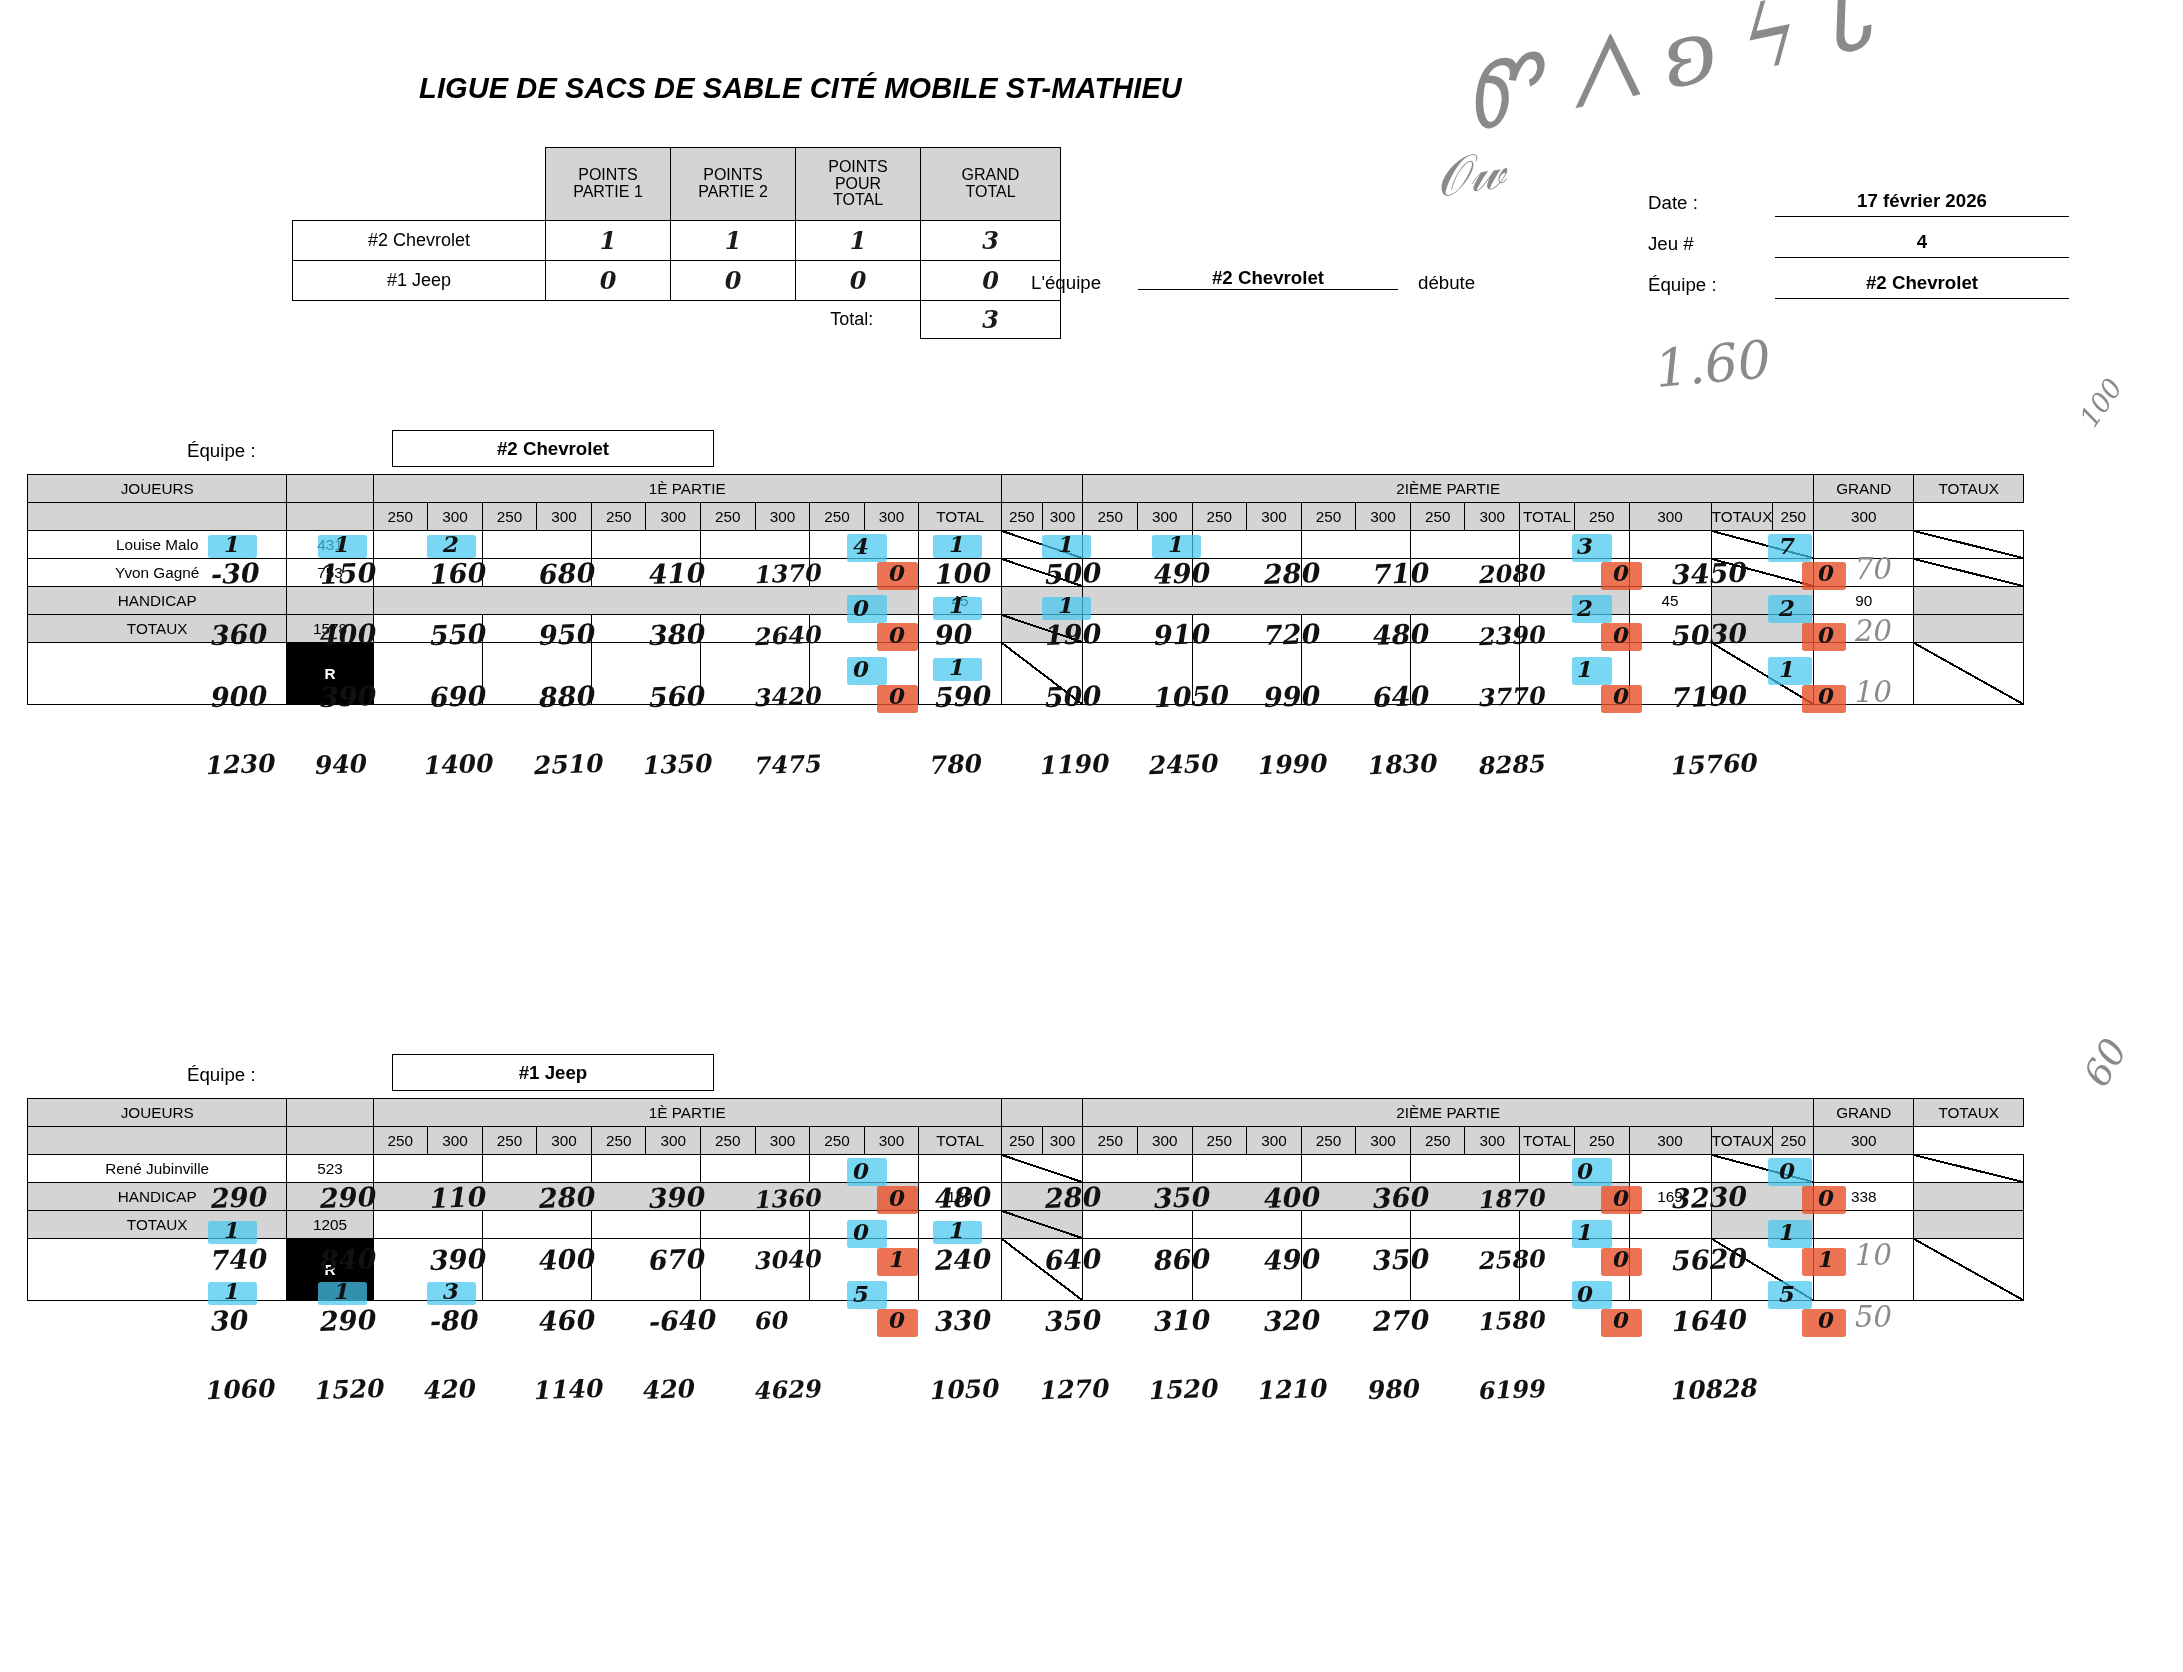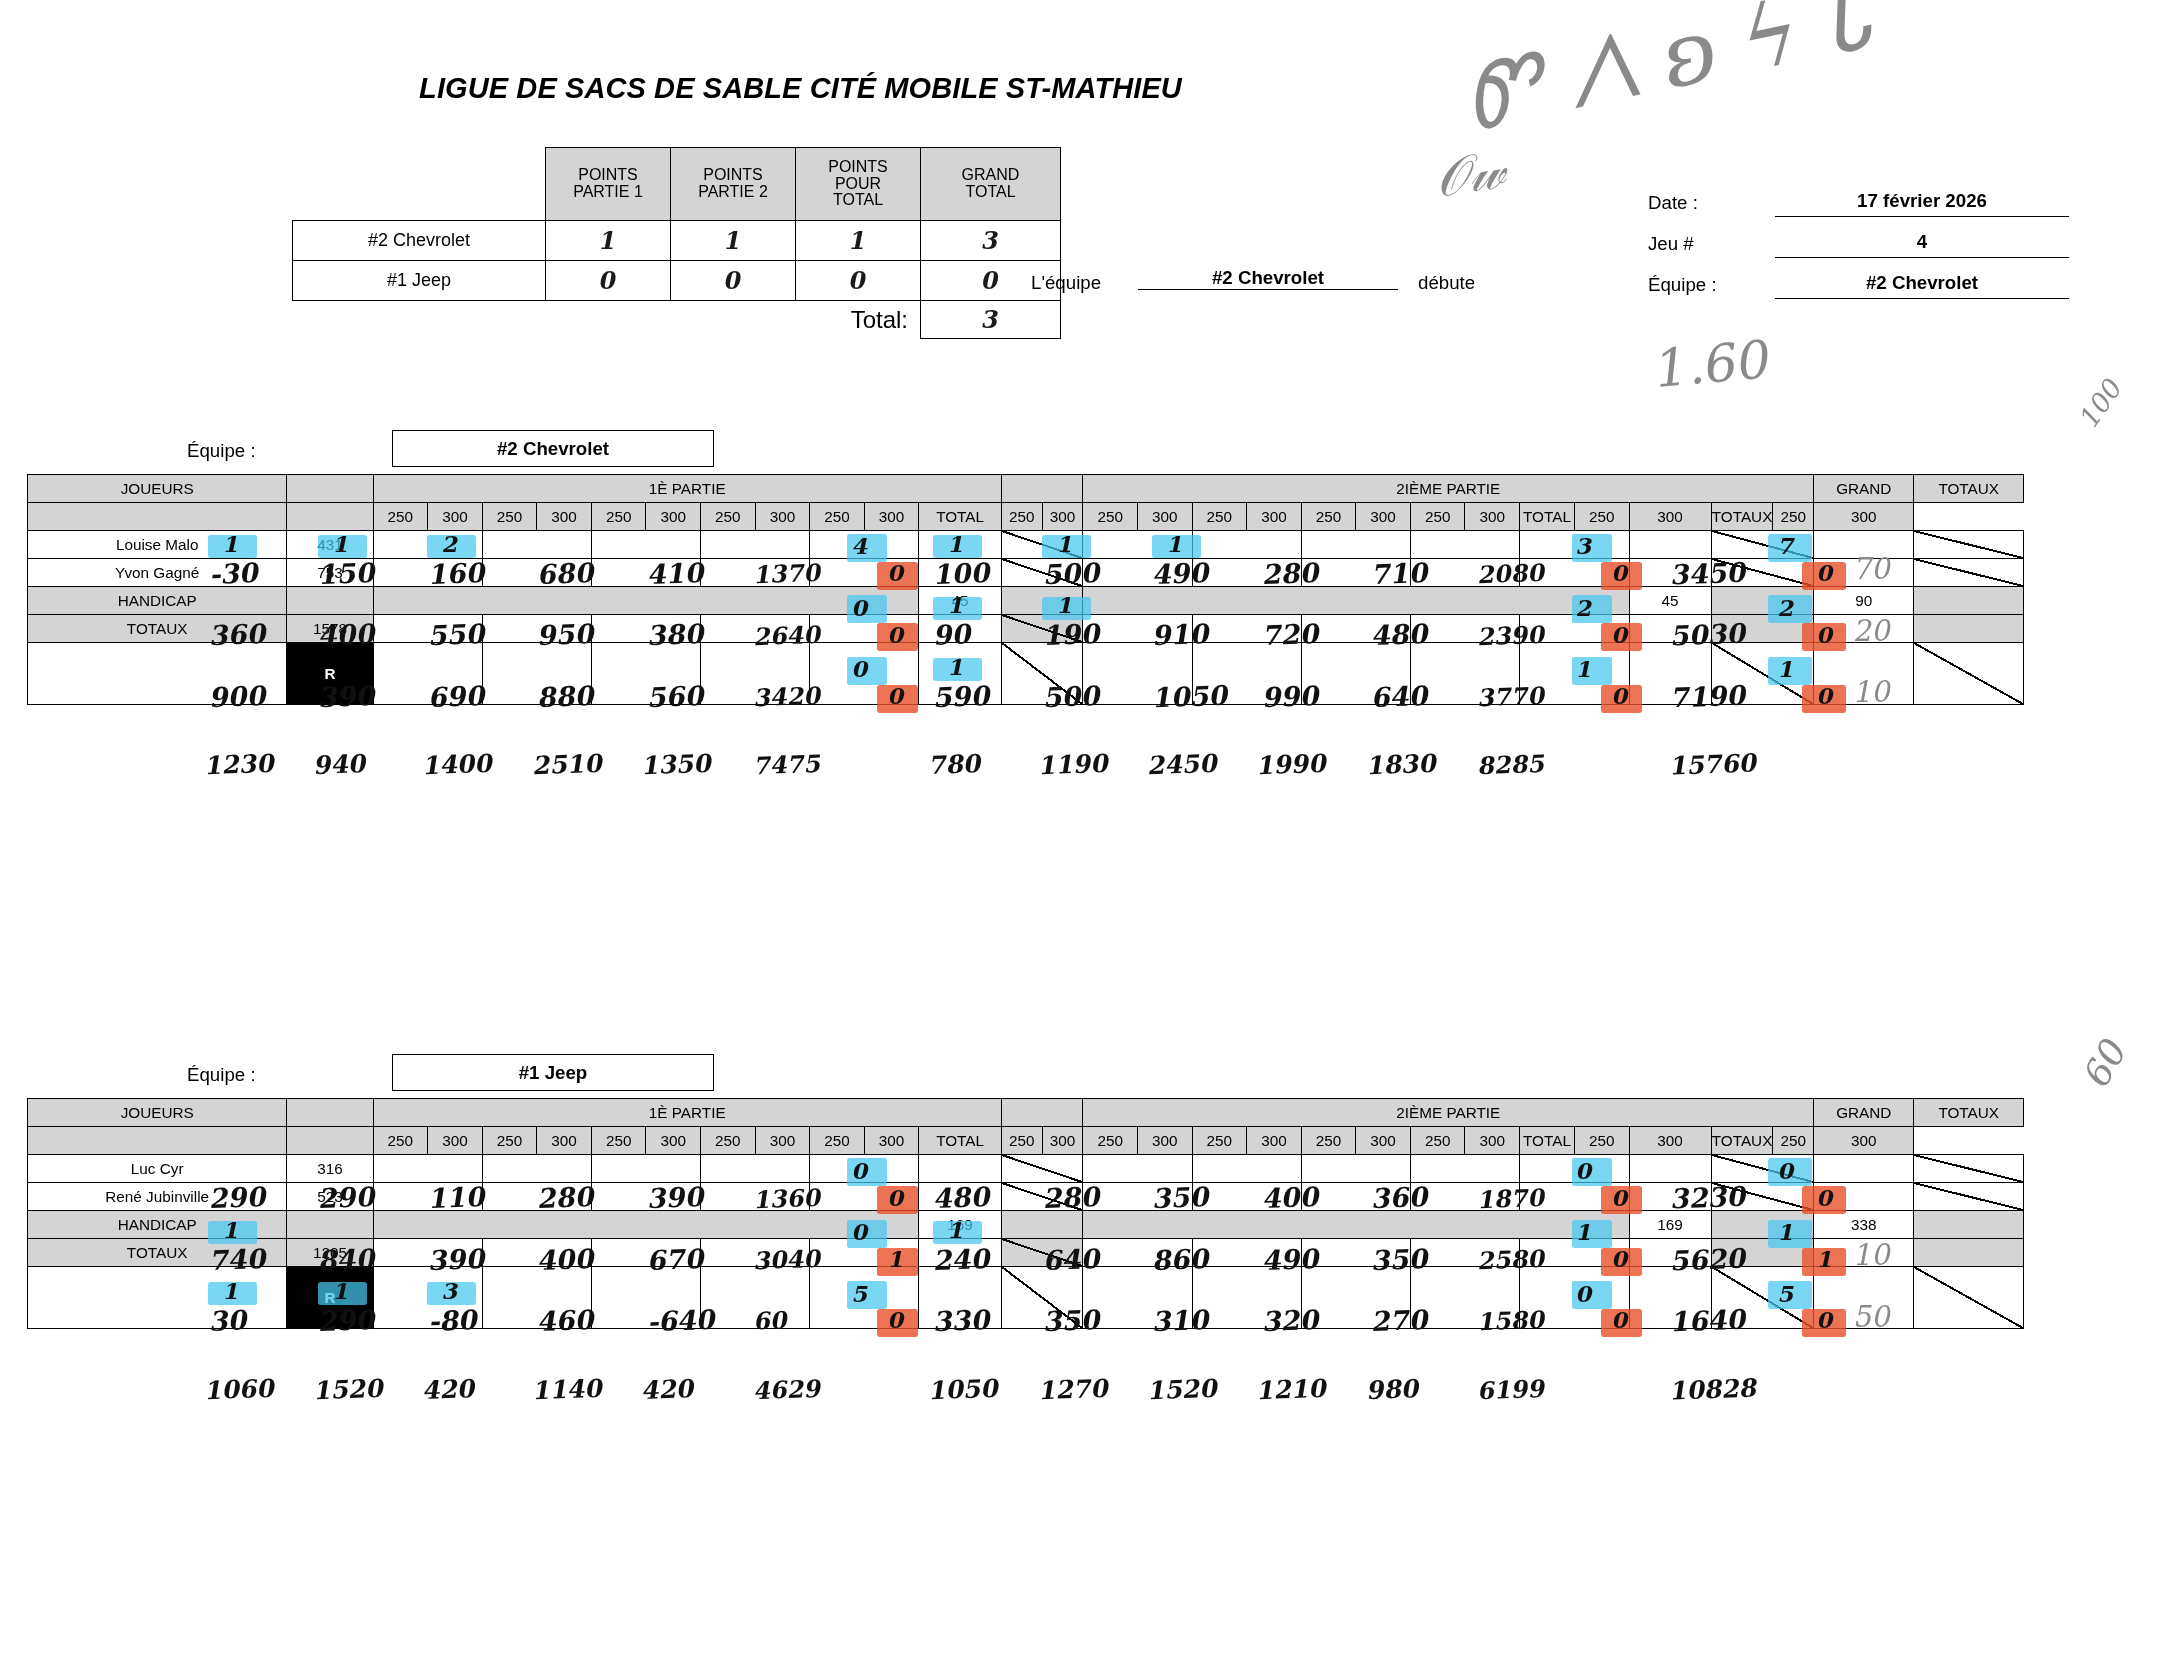--- a/index.html
+++ b/index.html
@@ -64,23 +64,23 @@
     font-size: 18px;
   }
   .summary .nb { width: 124px; }
   .summary .gt { width: 139px; }
   .summary .noborder {
     border: none;
     background: transparent;
   }
   .summary .total-lbl {
     border: none;
-    text-align: right;
+    text-align: center;
     padding-right: 12px;
-    font-size: 24px;
+    font-size: 18px;
     height: 37px;
   }
   
   .hw {
     font-family: "DejaVu Serif", serif;
     font-style: italic;
     color: #1a1a1a;
     font-weight: 600;
   }
   
@@ -521,40 +521,20 @@
         <td class="gray small">250</td>
         <td class="gray small">300</td>
         <td class="gray small">250</td>
         <td class="gray small">300</td>
         <td class="gray small">TOTAL</td>
         <td class="gray small">250</td>
         <td class="gray small">300</td>
         <td class="gray small">TOTAUX</td>
         <td class="gray small">250</td>
         <td class="gray small">300</td>
-      </tr>
-      <tr>
-        <td class="name-cell">Luc Cyr</td>
-        <td class="name-cell">316</td>
-        <td colspan="2"></td>
-        <td colspan="2"></td>
-        <td colspan="2"></td>
-        <td colspan="2"></td>
-        <td colspan="2"></td>
-        <td></td>
-        <td class="slash" colspan="2"></td>
-        <td colspan="2"></td>
-        <td colspan="2"></td>
-        <td colspan="2"></td>
-        <td colspan="2"></td>
-        <td colspan="2"></td>
-        <td></td>
-        <td class="slash" colspan="2"></td>
-        <td></td>
-        <td class="slash" colspan="2"></td>
       </tr>
       <tr>
         <td class="name-cell">René Jubinville</td>
         <td class="name-cell">523</td>
         <td colspan="2"></td>
         <td colspan="2"></td>
         <td colspan="2"></td>
         <td colspan="2"></td>
         <td colspan="2"></td>
         <td></td>

